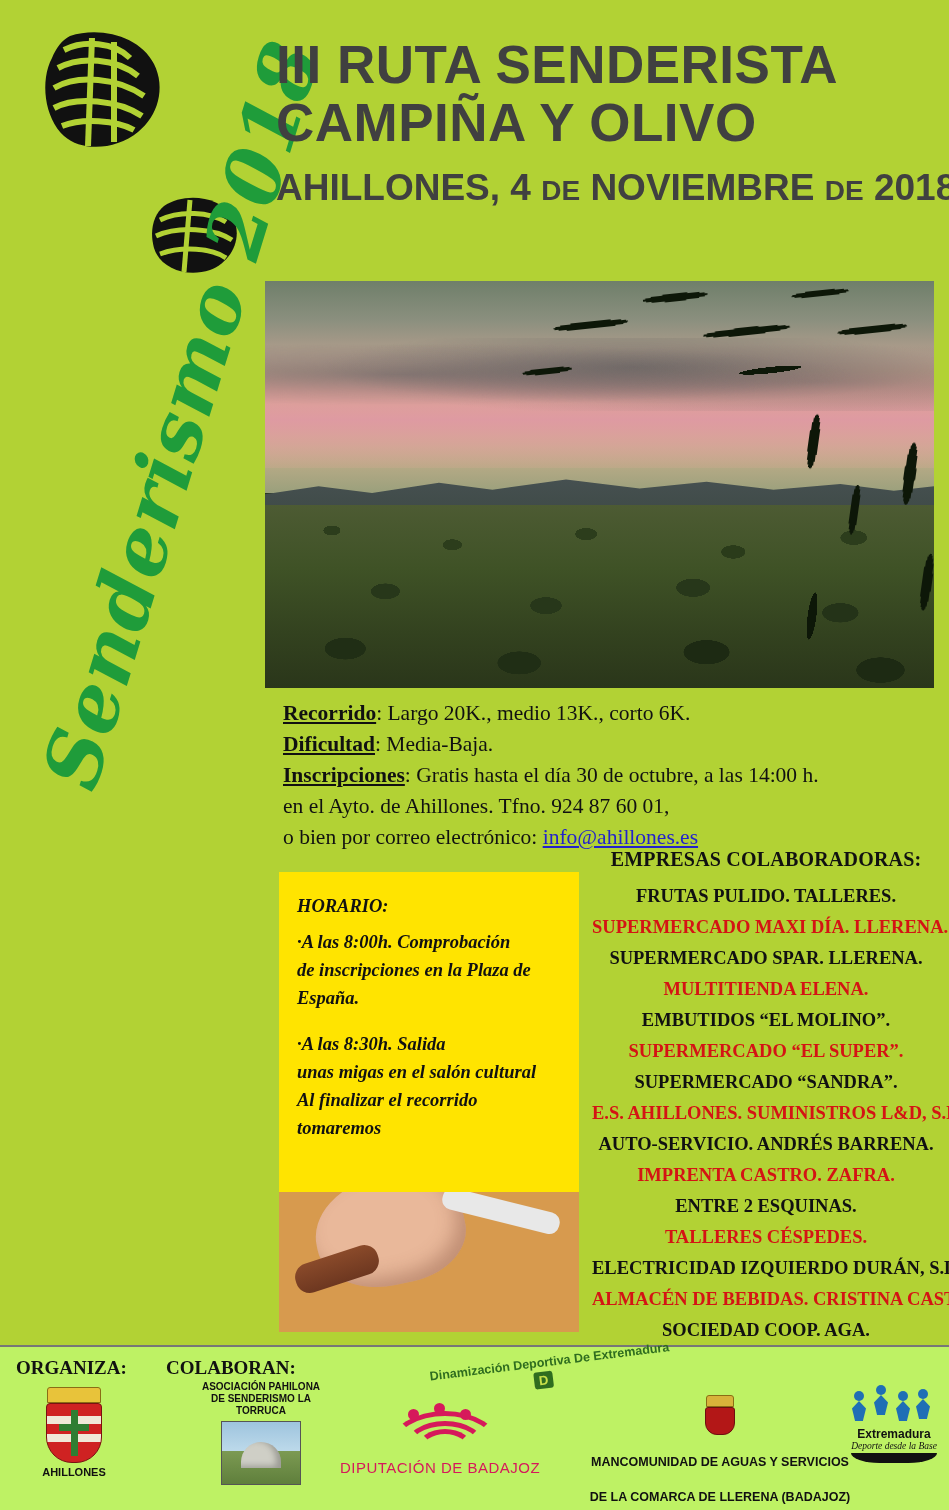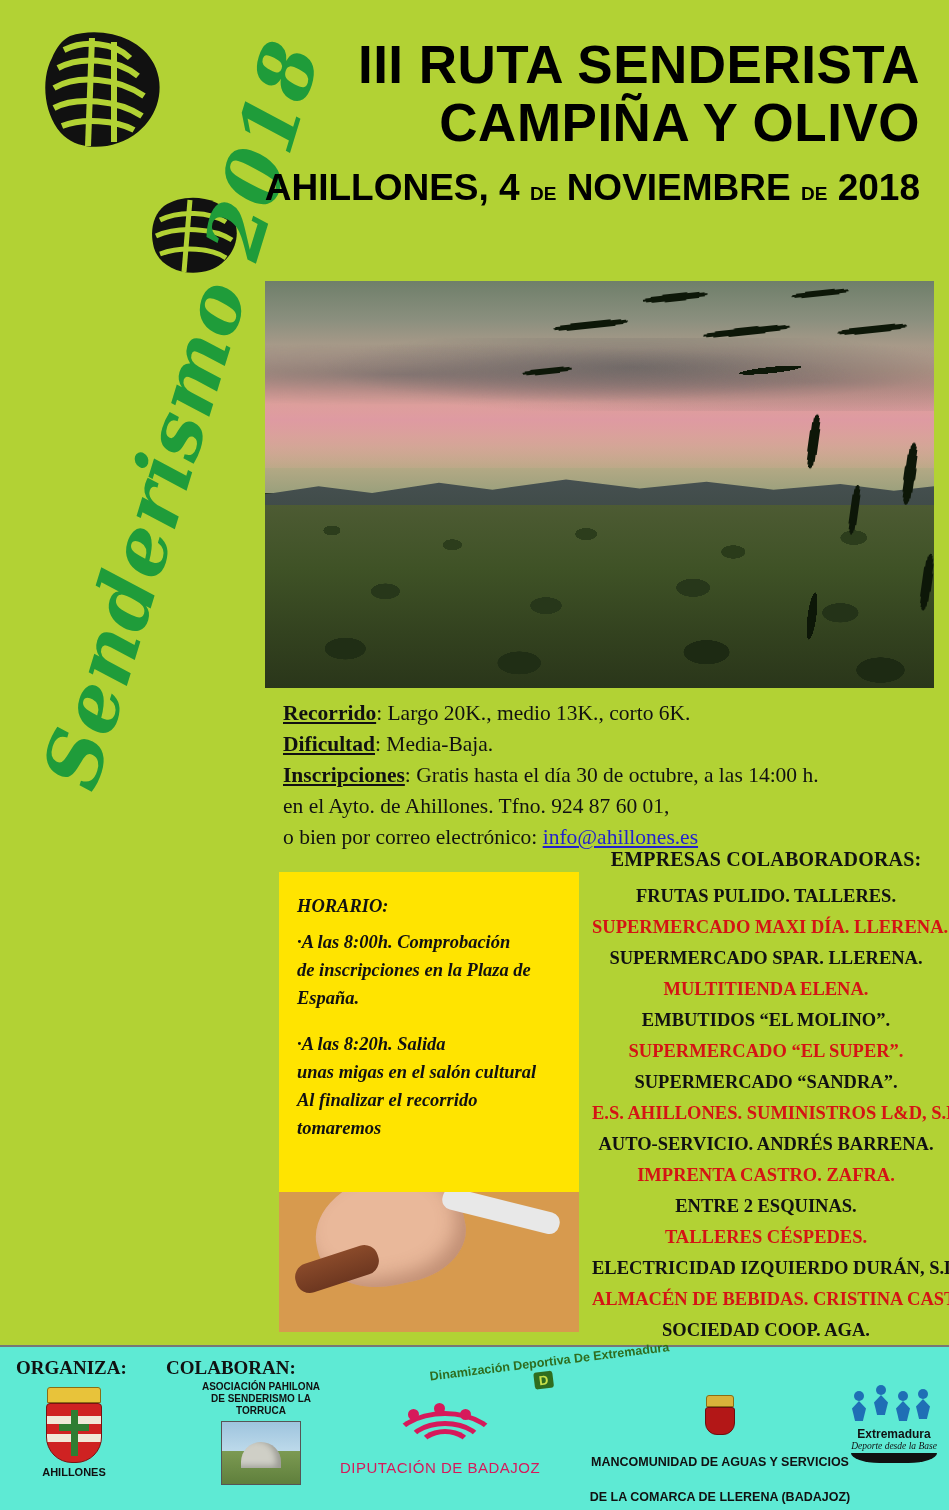--- a/index.html
+++ b/index.html
@@ -53,44 +53,44 @@
     font-size: 78px;
     color: #1f9c3a;
     letter-spacing: 1px;
     white-space: nowrap;
     text-align: center;
   }
 
   
   .headline {
     position: absolute;
-    left: 260px;
+    left: 276px;
     top: 36px;
     width: 660px;
-    text-align: right;
-    color: #000000;
+    text-align: left;
+    color: #404040;
   }
   .headline .l1, .headline .l2 {
     font-family: "Liberation Sans", sans-serif;
     font-weight: bold;
     font-size: 53px;
     line-height: 58px;
     letter-spacing: 0.5px;
     white-space: nowrap;
   }
   .headline .l3 {
     margin-top: 16px;
     font-family: "Liberation Sans", sans-serif;
     font-weight: bold;
     font-size: 37px;
     line-height: 40px;
     white-space: nowrap;
   }
   .headline .l3 .small {
-    font-size: 19px;
+    font-size: 28px;
   }
 
   
   .photo-main {
     position: absolute;
     left: 265px;
     top: 281px;
     width: 669px;
     height: 407px;
     overflow: hidden;
@@ -290,21 +290,21 @@
   .companies li.dark { color: #111111; }
   .companies li.red { color: #d41414; }
 
   
   .footer {
     position: absolute;
     left: 0;
     top: 1345px;
     width: 949px;
     height: 165px;
-    background: #5eead4;
+    background: #bef264;
   }
   .footer .hr {
     position: absolute;
     left: 0; top: 0; width: 949px; height: 2px;
     background: #777777;
   }
   .footer .organiza-label {
     position: absolute;
     left: 16px; top: 12px;
     font-family: "Liberation Serif", serif;
@@ -630,21 +630,21 @@
       <span>o bien por correo electrónico: </span><a class="email" href="#">info@ahillones.es</a>
     </div>
   </div>
 
   <div class="schedule">
     <div class="title">HORARIO:</div>
     <div>·A las 8:00h. Comprobación</div>
     <div>de inscripciones en la Plaza de</div>
     <div>España.</div>
     <div class="gap"></div>
-    <div>·A las 8:20h. Salida</div>
+    <div>·A las 8:30h. Salida</div>
     <div>unas migas en el salón cultural</div>
     <div>Al finalizar el recorrido tomaremos</div>
   </div>
 
   <div class="photo-migas">
     <div class="crumbs"></div>
     <div class="hand"></div>
     <div class="sausage"></div>
     <div class="utensil"></div>
   </div>

